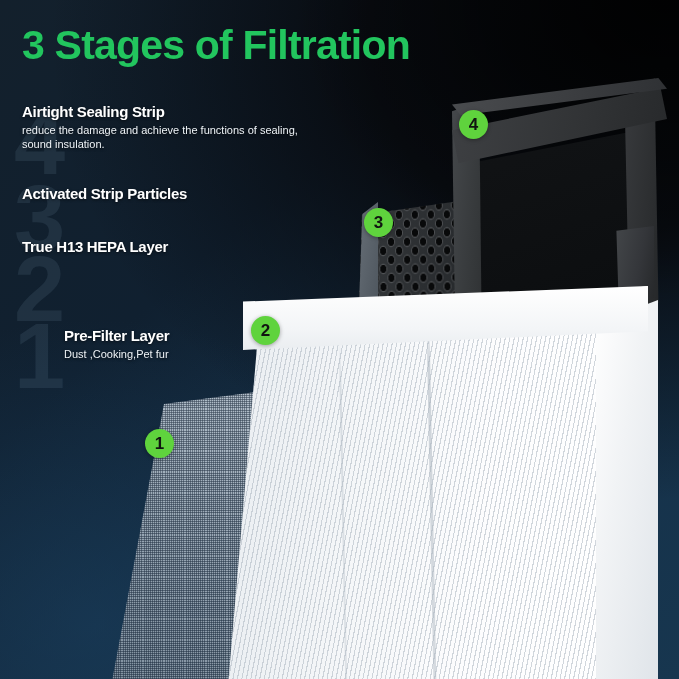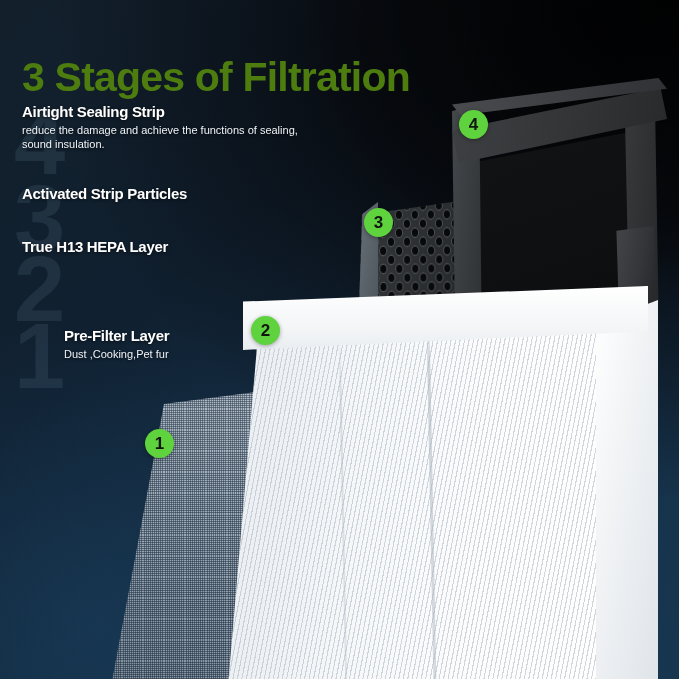--- a/index.html
+++ b/index.html
@@ -262,21 +262,21 @@
   <div class="layer" id="hepa-seam2"></div>
   <div class="layer" id="hepa-seam"></div>
   <div class="layer" id="hepa-right"></div>
   <div class="layer" id="hepa-top"></div>
 
   <div class="watermark" style="left:14px; top:96px;">4</div>
   <div class="watermark" style="left:14px; top:172px;">3</div>
   <div class="watermark" style="left:14px; top:243px;">2</div>
   <div class="watermark" style="left:14px; top:310px;">1</div>
 
-  <div id="page-title" style="color: #4d7c0f; margin-top: 32px;">3 Stages of Filtration</div>
+  <div id="page-title" style="color: #22c55e;">3 Stages of Filtration</div>
 
   <div class="block" style="top:104px;">
     <div class="title">Airtight Sealing Strip</div>
     <div class="sub">reduce the damage and achieve the functions of sealing, sound insulation.</div>
   </div>
 
   <div class="block" style="top:186px;">
     <div class="title">Activated Strip Particles</div>
   </div>
 

